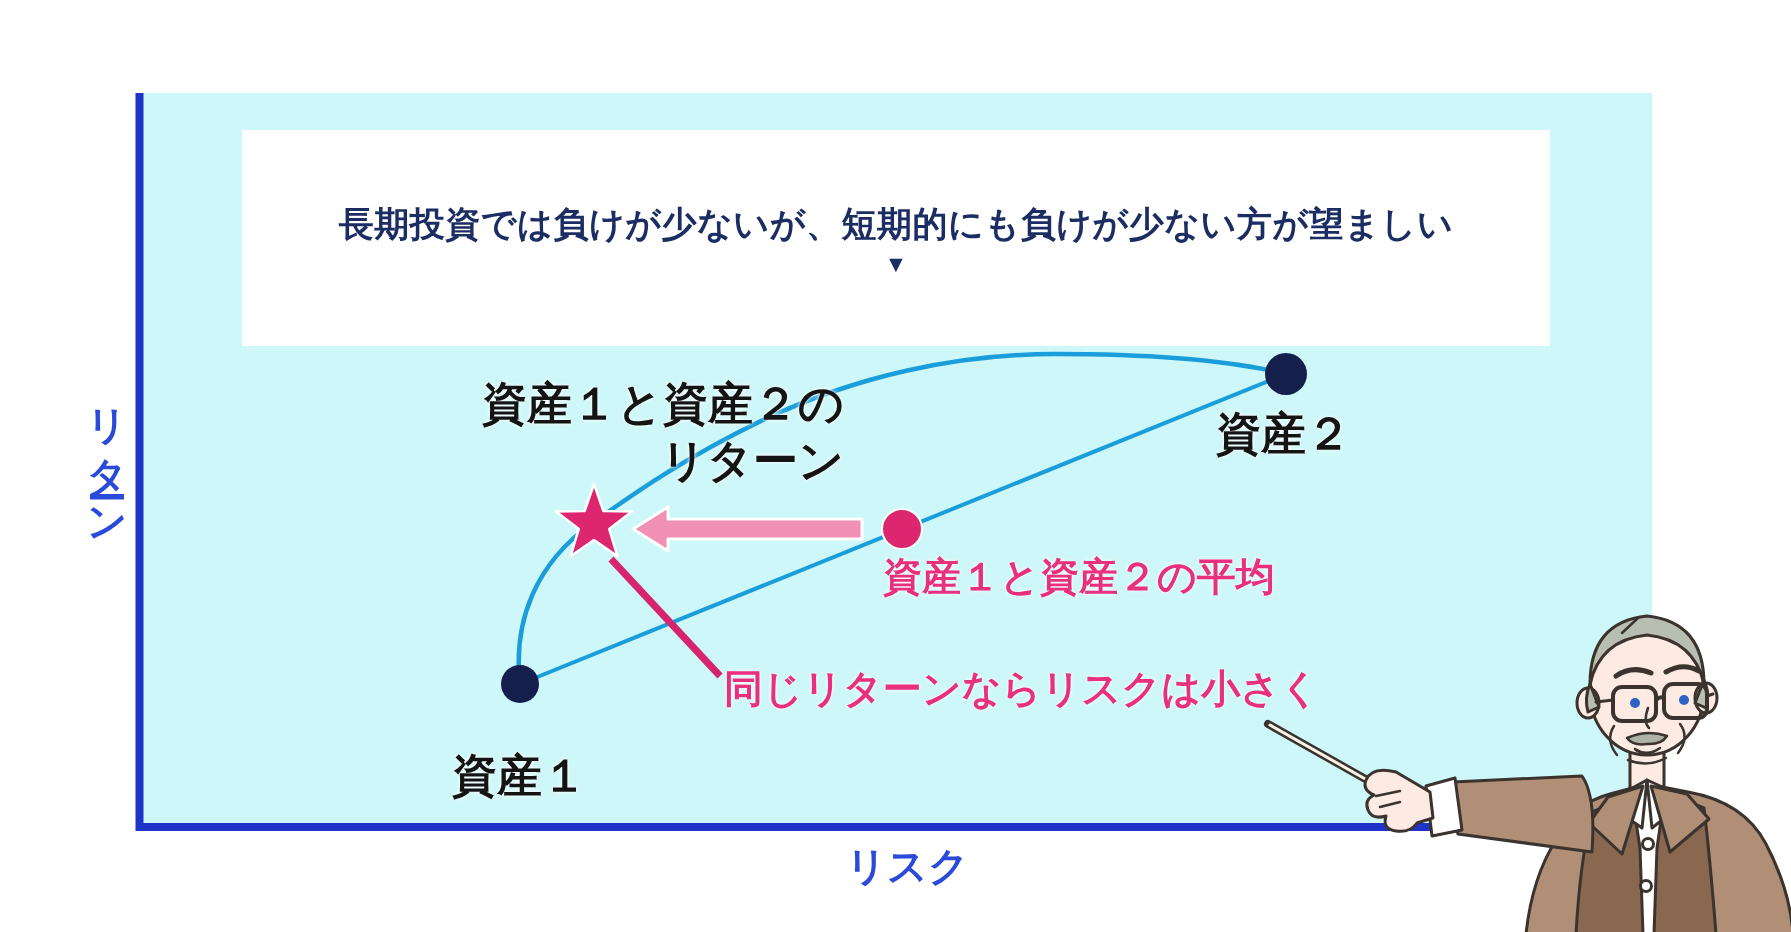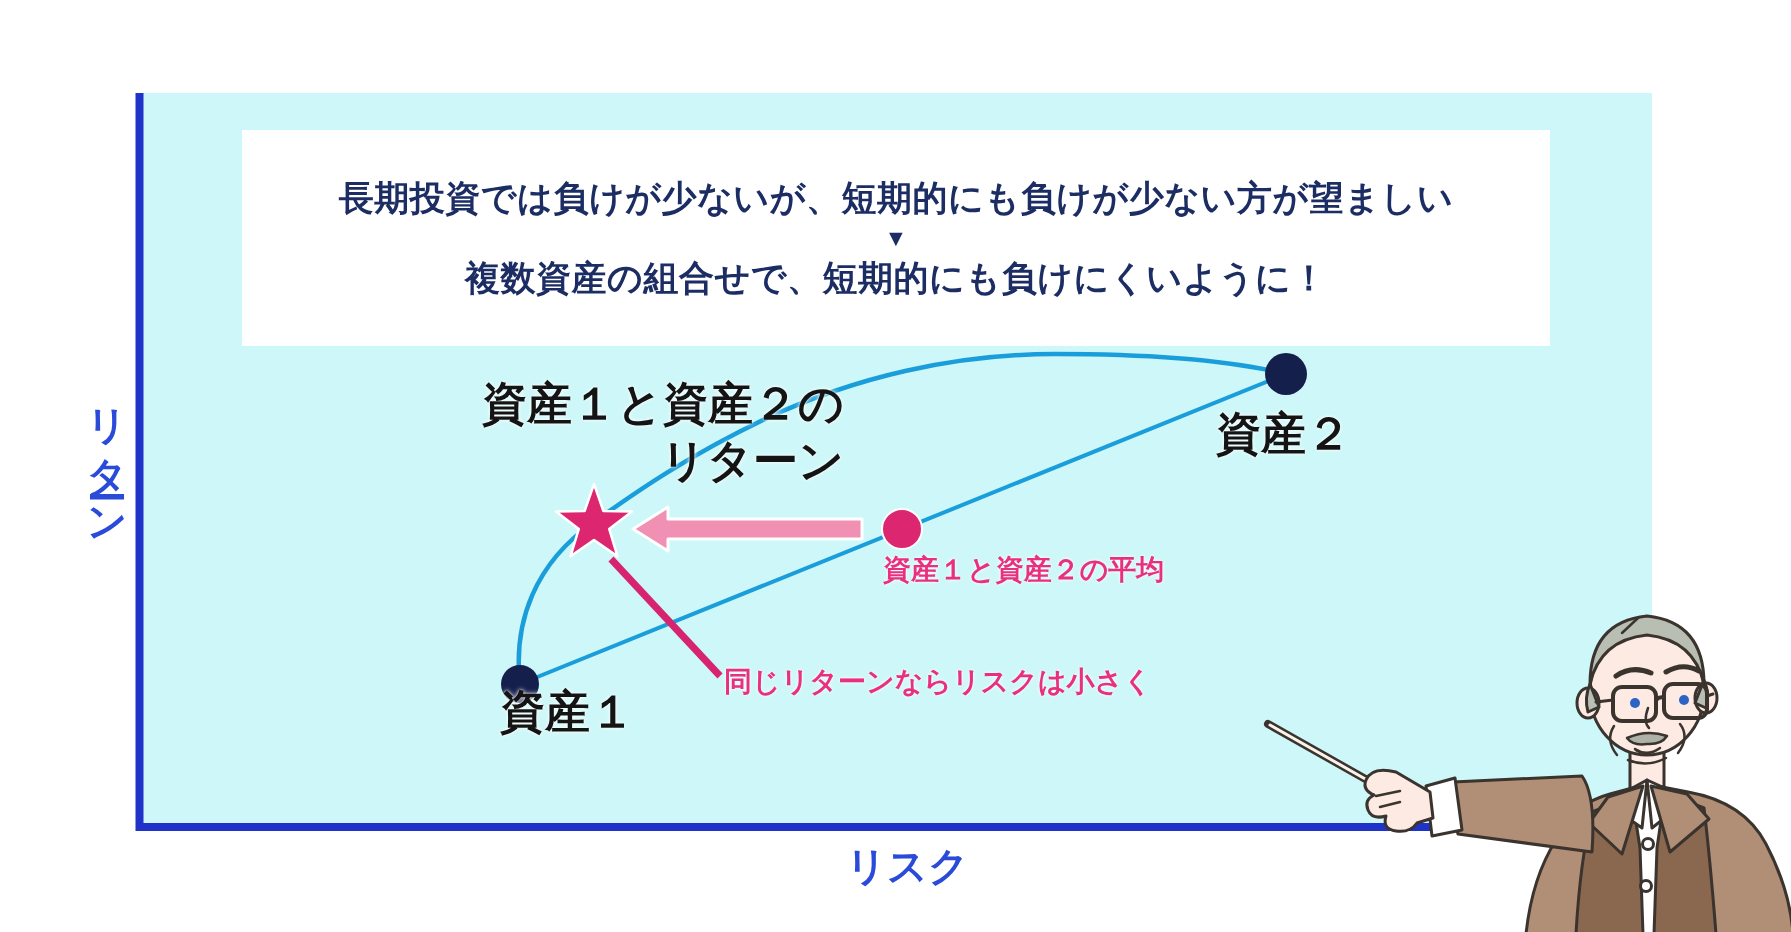--- a/index.html
+++ b/index.html
@@ -12,45 +12,44 @@
   
   .title-box{position:absolute;left:242px;top:130px;width:1308px;height:216px;background:#ffffff;
     display:flex;flex-direction:column;align-items:center;justify-content:center;gap:5px;}
   .title-line{font-size:35px;font-weight:bold;color:#1b2d63;letter-spacing:0.5px;white-space:nowrap;}
   .title-tri{font-size:23px;line-height:1;color:#1b2d63;}
 
   
   .lbl{position:absolute;font-weight:bold;white-space:nowrap;line-height:1.26;
        text-shadow:0 0 5px rgba(255,255,255,.85),0 0 2px rgba(255,255,255,.85);}
   .lbl-black{color:#141414;font-size:45px;}
-  .lbl-pink{color:#e8307f;font-size:28px;}
+  .lbl-pink{color:#e8307f;font-size:39px;}
   .lbl-axis{color:#2a4ad9;font-size:40px;font-weight:bold;text-shadow:none;}
 
   .y-axis-label{left:82px;top:380px;writing-mode:vertical-rl;letter-spacing:3px;}
   .x-axis-label{left:846px;top:841px;}
 
   .combo-label{left:344px;top:376px;width:500px;text-align:right;}
-  .asset1-label{left:452px;top:684px;margin-left:48px;}
+  .asset1-label{left:452px;top:748px;}
   .asset2-label{left:1216px;top:406px;}
   .average-label{left:883px;top:552px;}
   .same-return-label{left:724px;top:664px;}
 
   svg.overlay{position:absolute;left:0;top:0;width:1791px;height:932px;pointer-events:none;}
 </style>
 </head>
 <body>
 
 <div class="stage">
 
   <div class="plot-bg"></div>
 
   <div class="title-box">
     <div class="title-line">長期投資では負けが少ないが、短期的にも負けが少ない方が望ましい</div>
     <div class="title-tri">▼</div>
-    <div class="title-line">複数資産の組合せで、短期的にも負けにくいように！</div>
   </div>
 
   <svg class="overlay" viewBox="0 0 1791 932">
 
     <line x1="139.5" y1="93" x2="139.5" y2="831" stroke="#2033c8" stroke-width="8"></line>
     <line x1="136" y1="827" x2="1652" y2="827" stroke="#2033c8" stroke-width="8"></line>
 
     <line x1="520" y1="684" x2="1286" y2="374" stroke="#1a9edb" stroke-width="4"></line>
 
     <path d="M520,684 C513,622 535,563 594,522 C640,489 690,455 765,419 C855,377 955,354 1055,354 C1145,354 1225,359 1286,374" fill="none" stroke="#1a9edb" stroke-width="4.5"></path>

